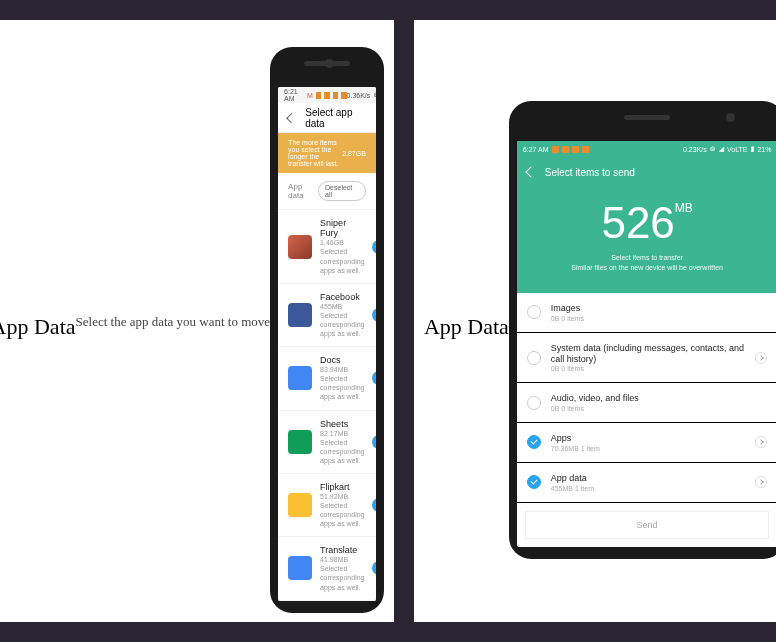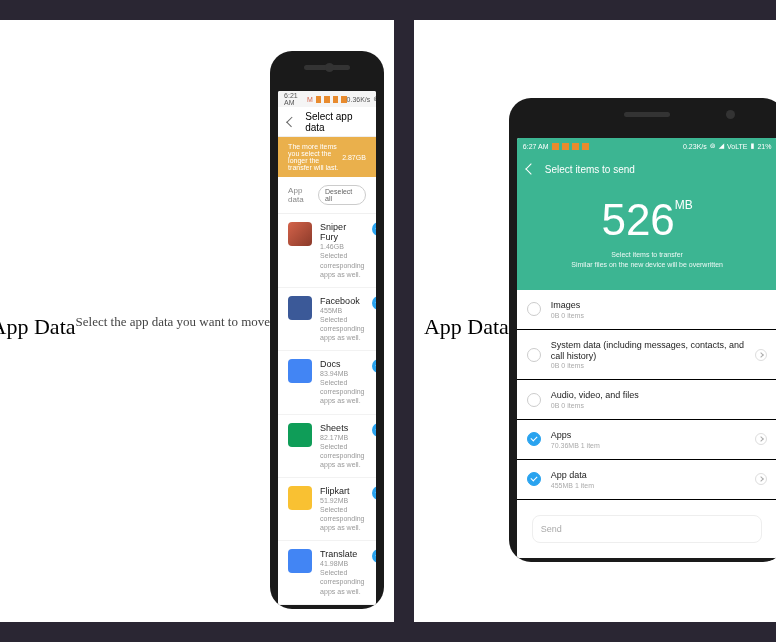--- a/index.html
+++ b/index.html
@@ -1,58 +1,58 @@
 <!DOCTYPE html>
 <html><head>
 <meta charset="utf-8">
 <style>
 *{margin:0;padding:0;box-sizing:border-box;font-family:-apple-system,Helvetica,Arial,sans-serif}
 body{background:#2a2633;width:776px;height:642px;display:flex;gap:20px;padding:20px 30px;justify-content:center}
 .panel{background:#fff;flex:1;display:flex;flex-direction:row;align-items:center;padding:18px 10px 0}
 .panel-title{font-family:Georgia,serif;font-size:22px;margin-bottom:6px}
 .panel-sub{font-family:Georgia,serif;font-size:13px;color:#444;margin-bottom:16px;text-align:center}
-.phone{width:320px;background:#1a1a1a;border-radius:22px;padding:40px 8px 4px;position:relative;flex:1;overflow:hidden}
+.phone{width:320px;background:#1a1a1a;border-radius:22px;padding:40px 8px 12px;position:relative;flex:1;overflow:hidden}
 .phone::before{content:'';position:absolute;top:14px;left:50%;transform:translateX(-50%);width:46px;height:5px;background:#333;border-radius:3px}
 .phone::after{content:'';position:absolute;top:12px;right:50px;width:9px;height:9px;background:#333;border-radius:50%}
 .screen{background:#fff;height:100%;border-radius:2px;overflow:hidden;display:flex;flex-direction:column;font-size:10px}
 .statusbar{height:16px;background:#f5f5f5;display:flex;align-items:center;justify-content:space-between;padding:0 6px;font-size:7px;color:#555}
 .statusbar.green{background:#3cb592;color:#fff}
 .sb-left{display:flex;gap:3px;align-items:center}
 .sb-right{display:flex;gap:3px;align-items:center}
 .sq{width:7px;height:7px;background:#e88b2e}
 .header{height:30px;display:flex;align-items:center;padding:0 10px;gap:10px;border-bottom:1px solid #eee}
 .header.green{background:#3cb592;color:#fff;border:none}
 .back{width:8px;height:8px;border-left:1.5px solid #666;border-bottom:1.5px solid #666;transform:rotate(45deg)}
 .header.green .back{border-color:#fff}
 .header-title{font-size:10px;font-weight:500}
 .banner{background:#eab04c;color:#fff;padding:6px 10px;font-size:7px;display:flex;justify-content:space-between;align-items:center}
 .section-hdr{display:flex;justify-content:space-between;align-items:center;padding:8px 10px;font-size:8px;color:#888;border-bottom:1px solid #f0f0f0}
 .deselect{border:1px solid #ccc;border-radius:10px;padding:2px 6px;font-size:7px;color:#666}
 .list{flex:1;overflow:hidden}
-.item{display:flex;align-items:flex-start;padding:8px 10px;border-bottom:1px solid #f2f2f2;gap:8px}
+.item{display:flex;align-items:center;padding:8px 10px;border-bottom:1px solid #f2f2f2;gap:8px}
 .icon{width:24px;height:24px;border-radius:4px;flex-shrink:0}
 .item-txt{flex:1}
 .item-name{font-size:9px;font-weight:500;color:#222}
 .item-sub{font-size:7px;color:#999;line-height:1.3}
 .check{width:14px;height:14px;border-radius:50%;background:#29a3ef;position:relative;flex-shrink:0}
 .check::after{content:'';position:absolute;top:3px;left:5px;width:3px;height:5px;border-right:1.5px solid #fff;border-bottom:1.5px solid #fff;transform:rotate(45deg)}
 .hero{background:#3cb592;color:#fff;text-align:center;padding:14px 10px 20px}
 .hero-num{font-size:44px;font-weight:300;line-height:1}
 .hero-unit{font-size:12px;vertical-align:top;margin-left:0}
 .hero-sub{font-size:7px;opacity:.9;line-height:1.4;margin-top:8px}
 .cat{display:flex;align-items:center;padding:10px;gap:10px;border-bottom:1px solid #000000}
 .radio{width:14px;height:14px;border:1.5px solid #ccc;border-radius:50%;flex-shrink:0}
 .radio.on{background:#29a3ef;border-color:#29a3ef;position:relative}
 .radio.on::after{content:'';position:absolute;top:2px;left:4px;width:3px;height:5px;border-right:1.5px solid #fff;border-bottom:1.5px solid #fff;transform:rotate(45deg)}
 .cat-txt{flex:1}
 .cat-name{font-size:9px;color:#222;line-height:1.2}
 .cat-sub{font-size:7px;color:#aaa;margin-top:1px}
 .chev{width:12px;height:12px;border:1px solid #ddd;border-radius:50%;position:relative}
 .chev::after{content:'';position:absolute;top:3px;left:3px;width:3px;height:3px;border-right:1px solid #aaa;border-top:1px solid #aaa;transform:rotate(45deg)}
-.sendbtn{margin:15px;padding:8px;text-align:left;font-size:9px;color:#aaa;border:1px solid #eee;border-radius:8px}
+.sendbtn{margin:8px;padding:8px;text-align:center;font-size:9px;color:#aaa;border:1px solid #eee;border-radius:0}
 .ic-sniper{background:linear-gradient(135deg,#d4634a,#8b3a2a)}
 .ic-fb{background:#3b5998}
 .ic-docs{background:#4285f4}
 .ic-sheets{background:#0f9d58}
 .ic-ig{background:radial-gradient(circle at 30% 110%,#fdf497 0%,#fd5949 45%,#d6249f 60%,#285aeb 90%)}
 .ic-fk{background:#f9c132}
 .ic-tr{background:#4285f4}
 </style>
 </head>
 <body>

